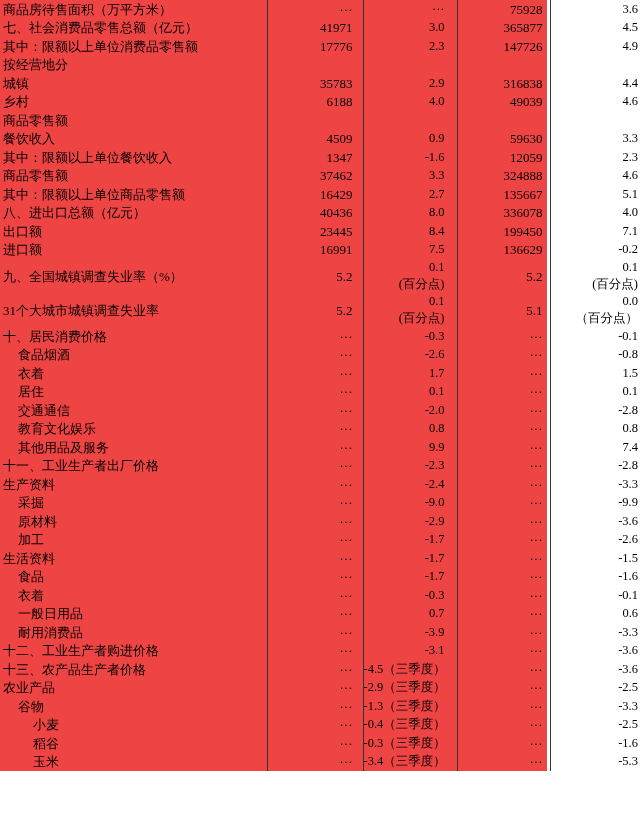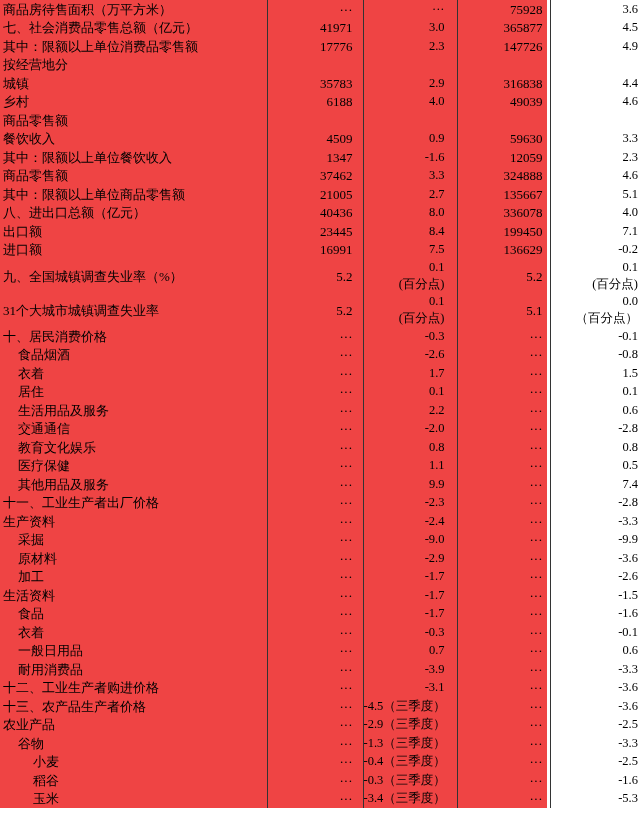--- a/index.html
+++ b/index.html
@@ -119,21 +119,21 @@
         </tr>
         <tr>
           <td class="label indent0">商品零售额</td>
           <td class="num c1">37462</td>
           <td class="num c2">3.3</td>
           <td class="num c3">324888</td>
           <td class="num c4">4.6</td>
         </tr>
         <tr>
           <td class="label indent0">其中：限额以上单位商品零售额</td>
-          <td class="num c1">21005</td>
+          <td class="num c1">16429</td>
           <td class="num c2">2.7</td>
           <td class="num c3">135667</td>
           <td class="num c4">5.1</td>
         </tr>
         <tr class="bold">
           <td class="label indent0">八、进出口总额（亿元）</td>
           <td class="num c1">40436</td>
           <td class="num c2">8.0</td>
           <td class="num c3">336078</td>
           <td class="num c4">4.0</td>
@@ -192,46 +192,32 @@
           <td class="num c4">1.5</td>
         </tr>
         <tr>
           <td class="label indent1">居住</td>
           <td class="num c1">···</td>
           <td class="num c2">0.1</td>
           <td class="num c3">···</td>
           <td class="num c4">0.1</td>
         </tr>
         <tr>
-          <td class="label indent1">生活用品及服务</td>
-          <td class="num c1">···</td>
-          <td class="num c2">2.2</td>
-          <td class="num c3">···</td>
-          <td class="num c4">0.6</td>
-        </tr>
-        <tr>
           <td class="label indent1">交通通信</td>
           <td class="num c1">···</td>
           <td class="num c2">-2.0</td>
           <td class="num c3">···</td>
           <td class="num c4">-2.8</td>
         </tr>
         <tr>
           <td class="label indent1">教育文化娱乐</td>
           <td class="num c1">···</td>
           <td class="num c2">0.8</td>
           <td class="num c3">···</td>
           <td class="num c4">0.8</td>
-        </tr>
-        <tr>
-          <td class="label indent1">医疗保健</td>
-          <td class="num c1">···</td>
-          <td class="num c2">1.1</td>
-          <td class="num c3">···</td>
-          <td class="num c4">0.5</td>
         </tr>
         <tr>
           <td class="label indent1">其他用品及服务</td>
           <td class="num c1">···</td>
           <td class="num c2">9.9</td>
           <td class="num c3">···</td>
           <td class="num c4">7.4</td>
         </tr>
         <tr class="bold">
           <td class="label indent0">十一、工业生产者出厂价格</td>

